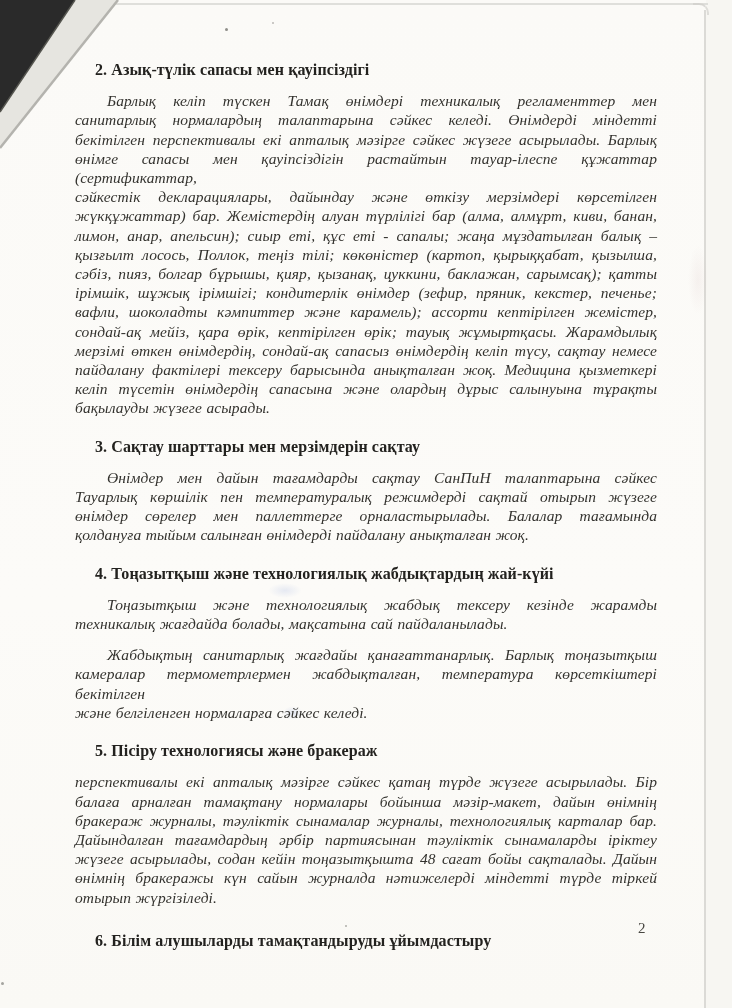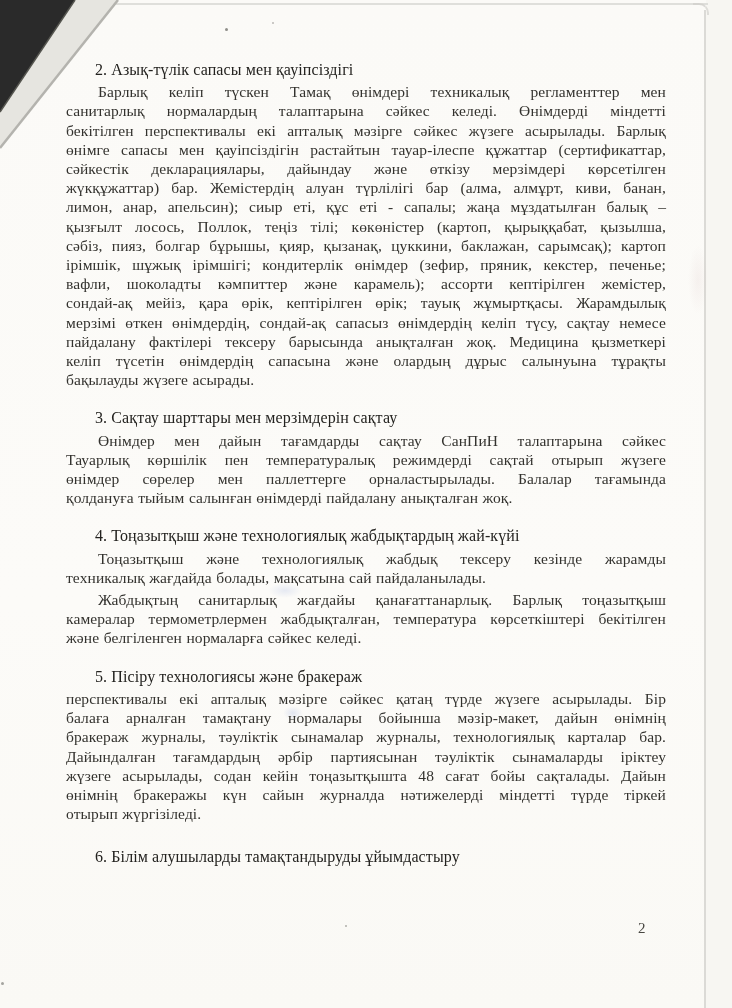--- a/index.html
+++ b/index.html
@@ -9,24 +9,24 @@
     font-family:"Liberation Serif","DejaVu Serif",serif;
     color:#33322e;
   }
   .page-content{
     position:absolute;left:63px;top:60px;width:606px;
   }
   .section{margin:0;}
   .section:not(:first-child){margin-top:19px;}
   .section.extra-gap{margin-top:24px;}
   .heading{
-    margin:0;font-size:16px;font-weight:normal;line-height:19.2px;
+    margin:0;font-size:16px;font-weight:bold;line-height:19.2px;
     text-indent:32px;color:#23221f;letter-spacing:.1px;
   }
-  .para{margin:3px;}
+  .para{margin:12px;font-style:italic;}
   .line{
     display:block;font-size:15.5px;line-height:19.2px;
     text-align:justify;text-align-last:justify;letter-spacing:.1px;
     word-spacing:.5px;
   }
   .line.first{text-indent:32px;}
   .line.last{text-align-last:left;}
   .page-number{
     position:absolute;top:920px;left:638px;font-size:15px;color:#474641;
   }
@@ -93,21 +93,21 @@
       <h2 class="heading">2. Азық-түлік сапасы мен қауіпсіздігі</h2>
       <div class="para">
         <span class="line first">Барлық келіп түскен Тамақ өнімдері техникалық регламенттер мен</span>
         <span class="line">санитарлық нормалардың талаптарына сәйкес келеді. Өнімдерді міндетті</span>
         <span class="line">бекітілген перспективалы екі апталық мәзірге сәйкес жүзеге асырылады. Барлық</span>
         <span class="line">өнімге сапасы мен қауіпсіздігін растайтын тауар-ілеспе құжаттар (сертификаттар,</span>
         <span class="line">сәйкестік декларациялары, дайындау және өткізу мерзімдері көрсетілген</span>
         <span class="line">жүкқұжаттар) бар. Жемістердің алуан түрлілігі бар (алма, алмұрт, киви, банан,</span>
         <span class="line">лимон, анар, апельсин); сиыр еті, құс еті - сапалы; жаңа мұздатылған балық –</span>
         <span class="line">қызғылт лосось, Поллок, теңіз тілі; көкөністер (картоп, қырыққабат, қызылша,</span>
-        <span class="line">сәбіз, пияз, болгар бұрышы, қияр, қызанақ, цуккини, баклажан, сарымсақ); картоп</span>
+        <span class="line">сәбіз, пияз, болгар бұрышы, қияр, қызанақ, цуккини, баклажан, сарымсақ); қатты</span>
         <span class="line">ірімшік, шұжық ірімшігі; кондитерлік өнімдер (зефир, пряник, кекстер, печенье;</span>
         <span class="line">вафли, шоколадты кәмпиттер және карамель); ассорти кептірілген жемістер,</span>
         <span class="line">сондай-ақ мейіз, қара өрік, кептірілген өрік; тауық жұмыртқасы. Жарамдылық</span>
         <span class="line">мерзімі өткен өнімдердің, сондай-ақ сапасыз өнімдердің келіп түсу, сақтау немесе</span>
         <span class="line">пайдалану фактілері тексеру барысында анықталған жоқ. Медицина қызметкері</span>
         <span class="line">келіп түсетін өнімдердің сапасына және олардың дұрыс салынуына тұрақты</span>
         <span class="line last">бақылауды жүзеге асырады.</span>
       </div>
     </div>
     <div class="section">

